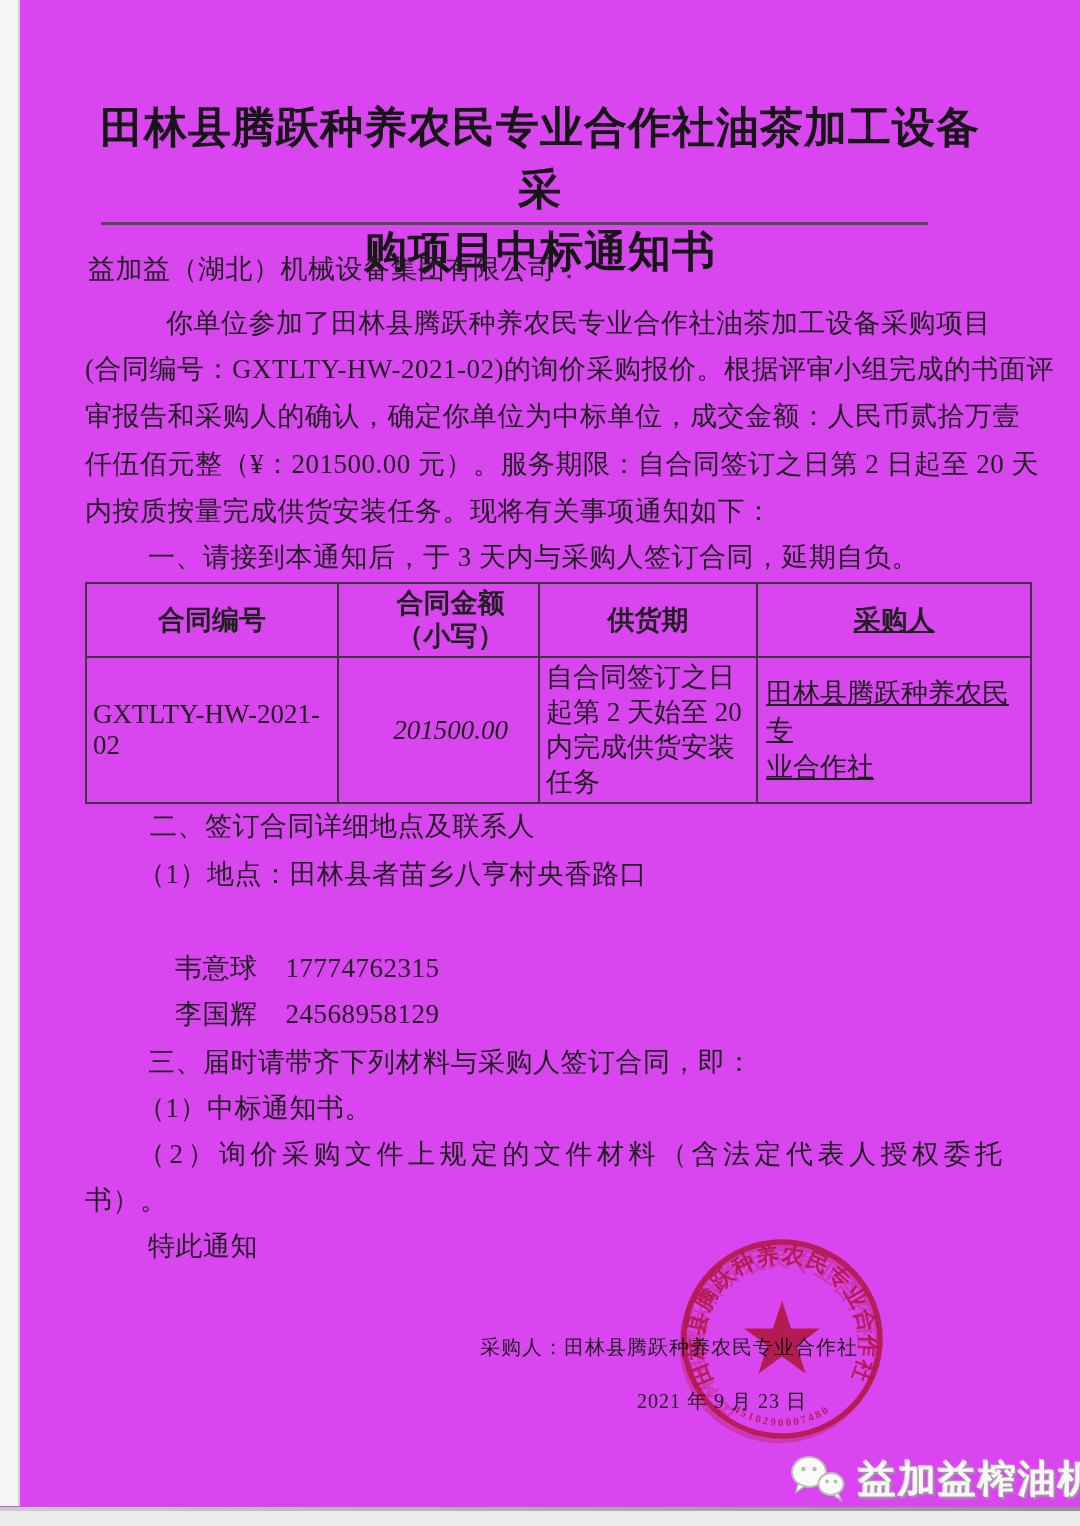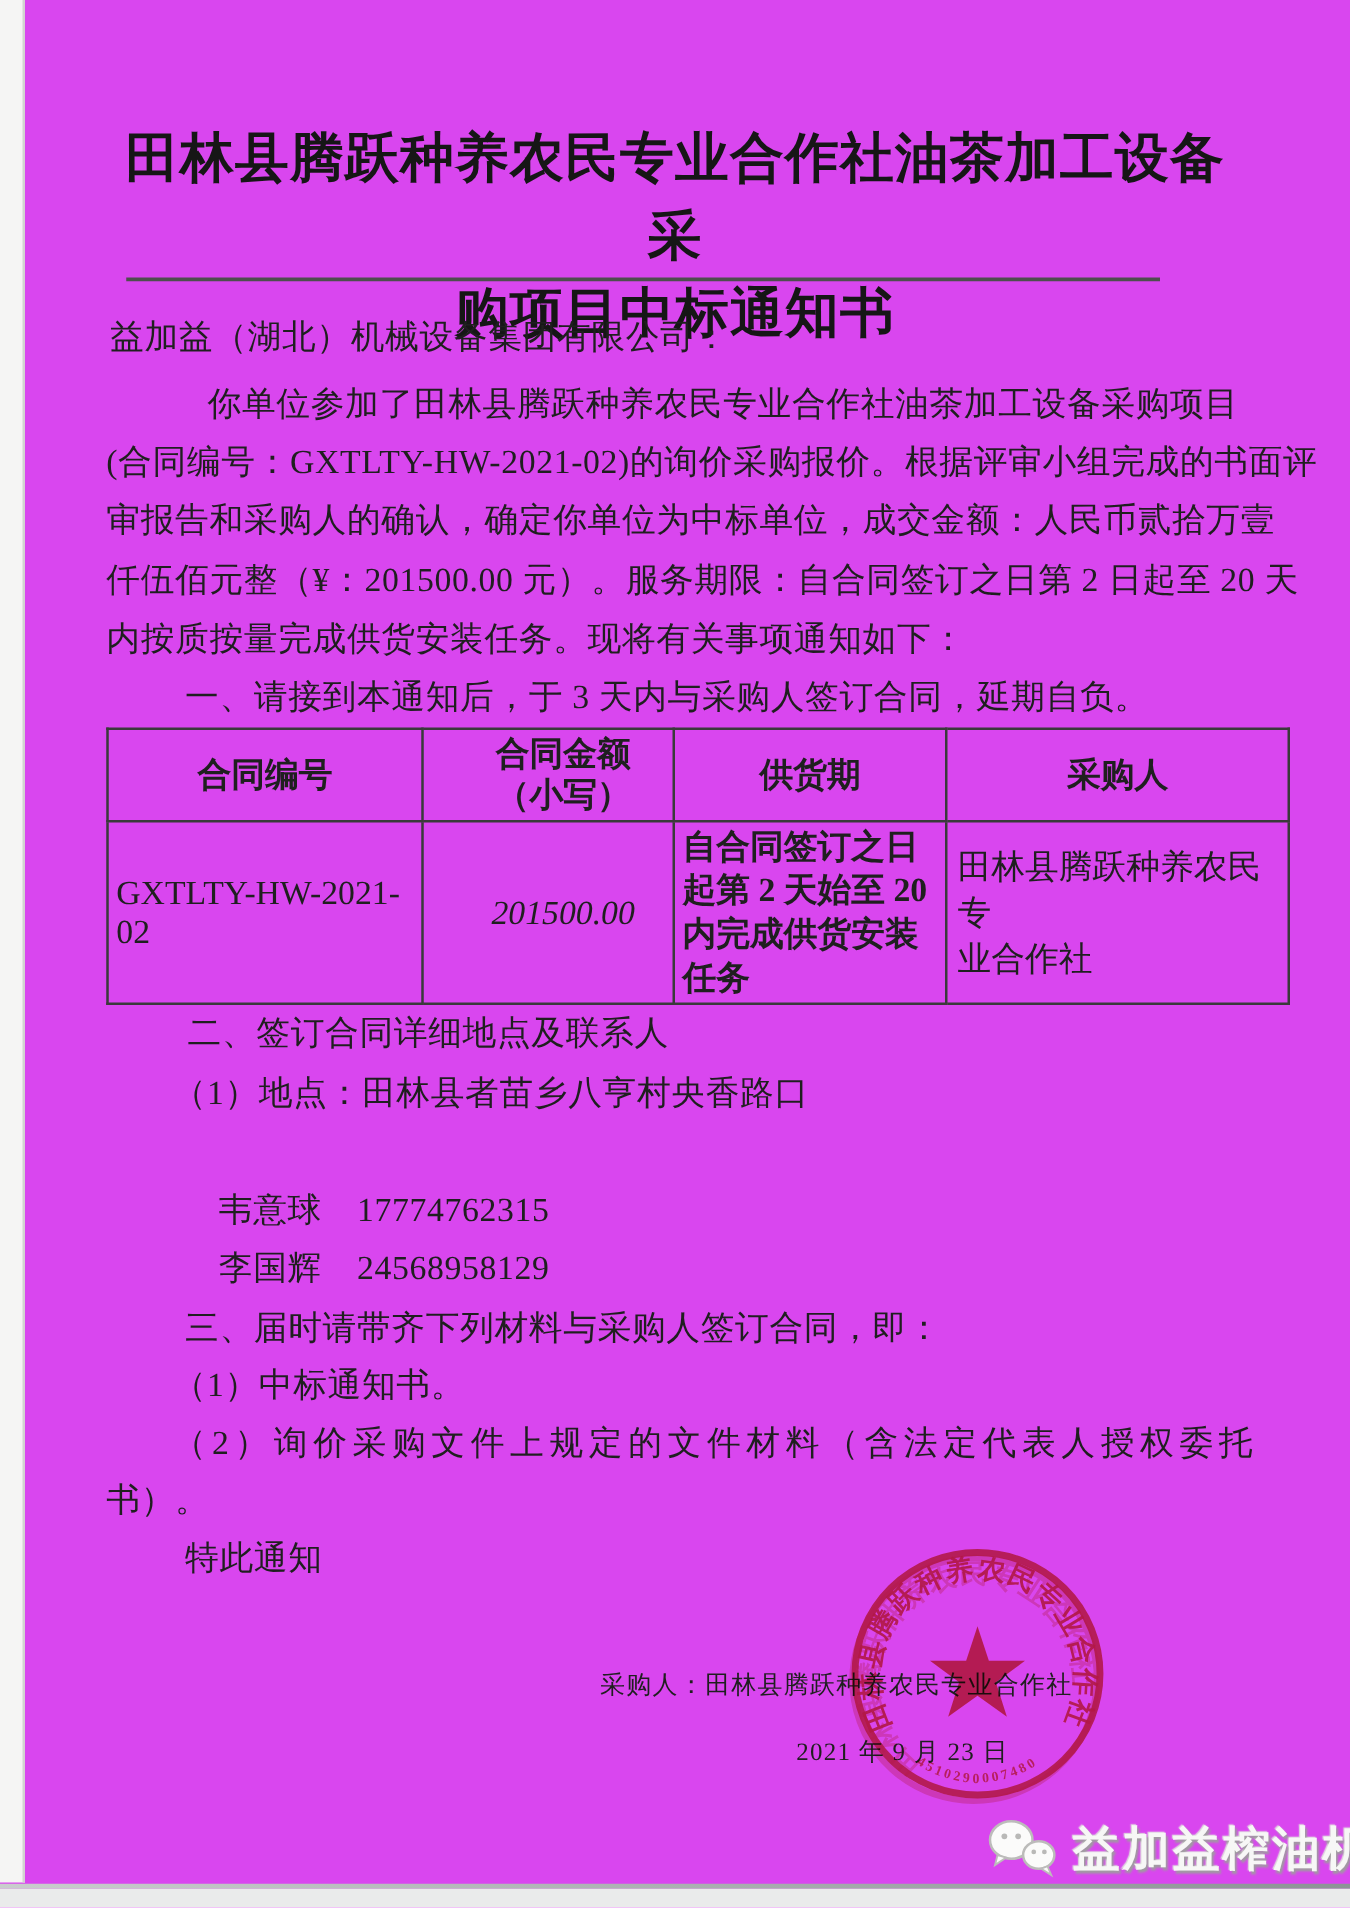--- a/index.html
+++ b/index.html
@@ -18,21 +18,21 @@
   .rule{position:absolute;left:101px;top:222px;width:827px;height:3px;background:#4e4e4e;}
   
   .line{position:absolute;font-size:27px;line-height:33px;letter-spacing:.5px;white-space:nowrap;}
   .ls-wide{letter-spacing:4.5px;}
   .phone{margin-left:28px;}
   
   .contract-table{position:absolute;left:85px;top:582px;width:905px;border-collapse:collapse;table-layout:fixed;}
   .contract-table th,.contract-table td{border:2px solid #3a3a3a;font-size:27px;color:#1f1f1f;vertical-align:middle;}
   .contract-table th{height:70px;font-weight:bold;text-align:center;line-height:33px;}
   .contract-table td{height:140px;}
-  .col1{width:248px;} .col2{width:173px;padding-left:25px;} .col3{width:214px;font-weight:bold;} .col4{width:270px;}
+  .col1{width:248px;} .col2{width:173px;padding-left:25px;} .col3{width:214px;} .col4{width:270px;text-decoration:underline;}
   .cell-contract-no{text-align:left;padding-left:6px;font-size:26px;letter-spacing:0;}
   .cell-amount{text-align:center;font-style:italic;}
   .prewrap{white-space:pre-line;}
   .cell-delivery{text-align:left;padding:2px 6px;line-height:35px;}
   .cell-buyer{text-align:left;padding:2px 8px;line-height:37px;}
   
   .sig{position:absolute;font-size:20px;letter-spacing:1px;white-space:nowrap;}
   
   .seal{position:absolute;left:676px;top:1234px;width:212px;height:210px;mix-blend-mode:multiply;opacity:.9;}
   .seal text{font-family:"Liberation Serif","DejaVu Serif",serif;font-weight:bold;}

